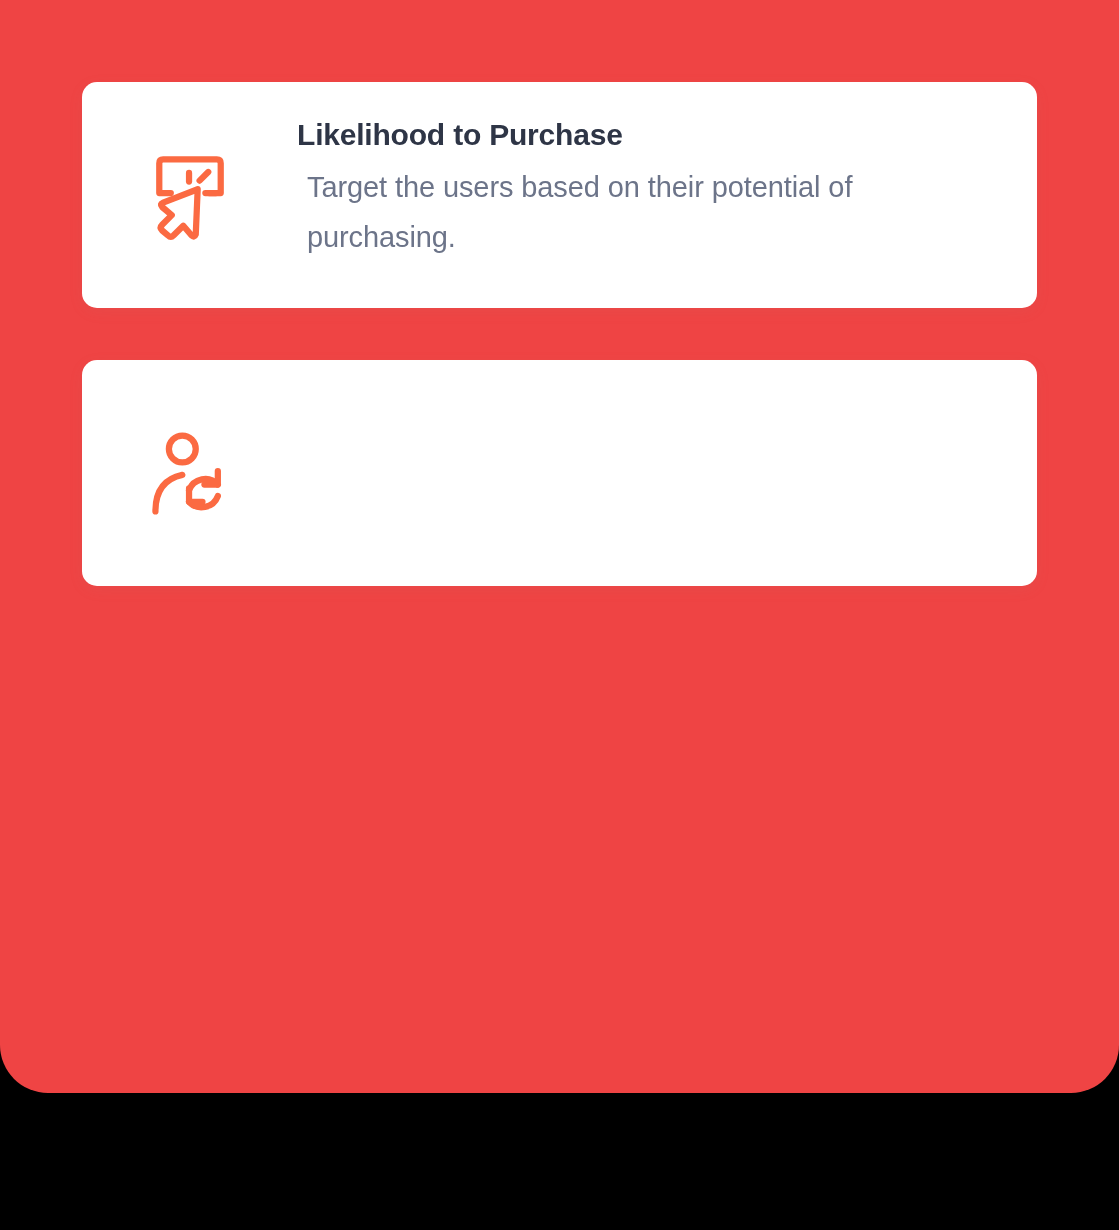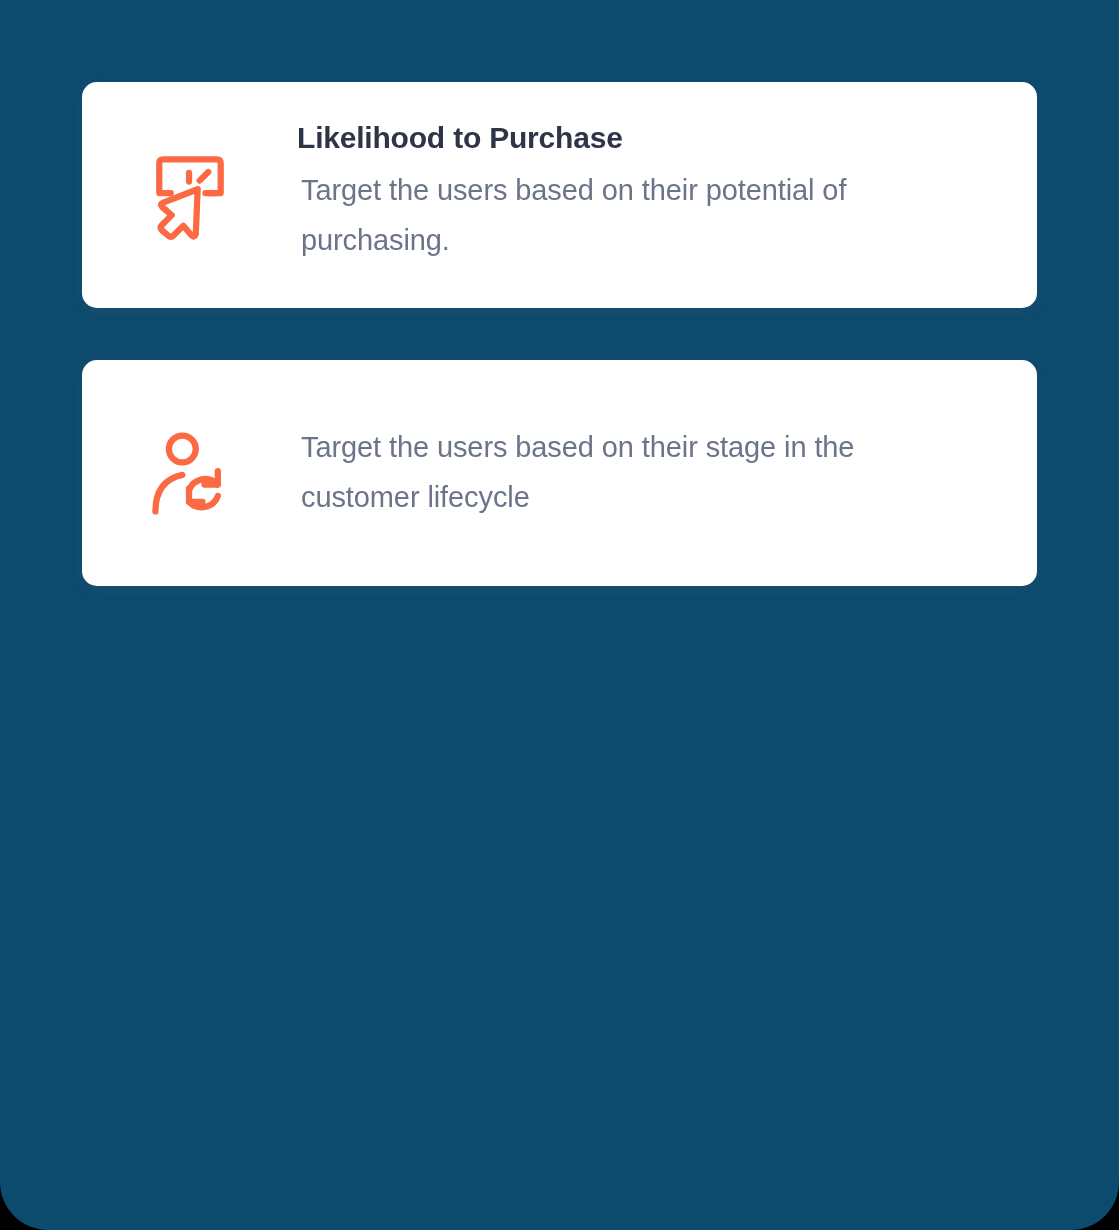--- a/index.html
+++ b/index.html
@@ -10,23 +10,23 @@
   body {
     width: 1119px;
     height: 1230px;
     overflow: hidden;
     font-family: "Liberation Sans", sans-serif;
   }
 
   .page {
     position: relative;
     width: 1119px;
-    height: 1230px;
+    height: 1093px;
     box-sizing: border-box;
-    background: #0c4a6e;
+    background: #ef4444;
     border-bottom-left-radius: 48px;
     border-bottom-right-radius: 48px;
     overflow: hidden;
   }
 
   .card-stack {
     position: absolute;
     left: 82px;
     top: 82px;
     width: 955px;
@@ -76,21 +76,21 @@
     margin: 0 0 12px 0;
   }
 
   .card-desc {
     font-family: "Liberation Sans", sans-serif;
     font-size: 29px;
     font-weight: normal;
     color: #6C7489;
     line-height: 1.72;
     letter-spacing: -0.1px;
-    margin: 4px;
+    margin: 10px;
     max-width: 650px;
   }
 </style>
 </head>
 <body>
 
 <div class="page">
 
   <div class="card-stack">
 
@@ -121,20 +121,19 @@
 
           <path d="M14 90 Q14 58 42 52"></path>
 
           <path d="M79 62 A18 18 0 0 0 49 68"></path>
           <polyline points="79,48 79,62 65,62"></polyline>
           <path d="M49 80 A18 18 0 0 0 79 74"></path>
           <polyline points="49,66 49,80 63,80"></polyline>
         </svg>
       </div>
       <div class="text-cell">
-        <p class="card-desc">Target the users based on their stage in the customer lifecycle</p>
       </div>
     </div>
 
 
 
   </div>
 </div>
 
 </body></html>

